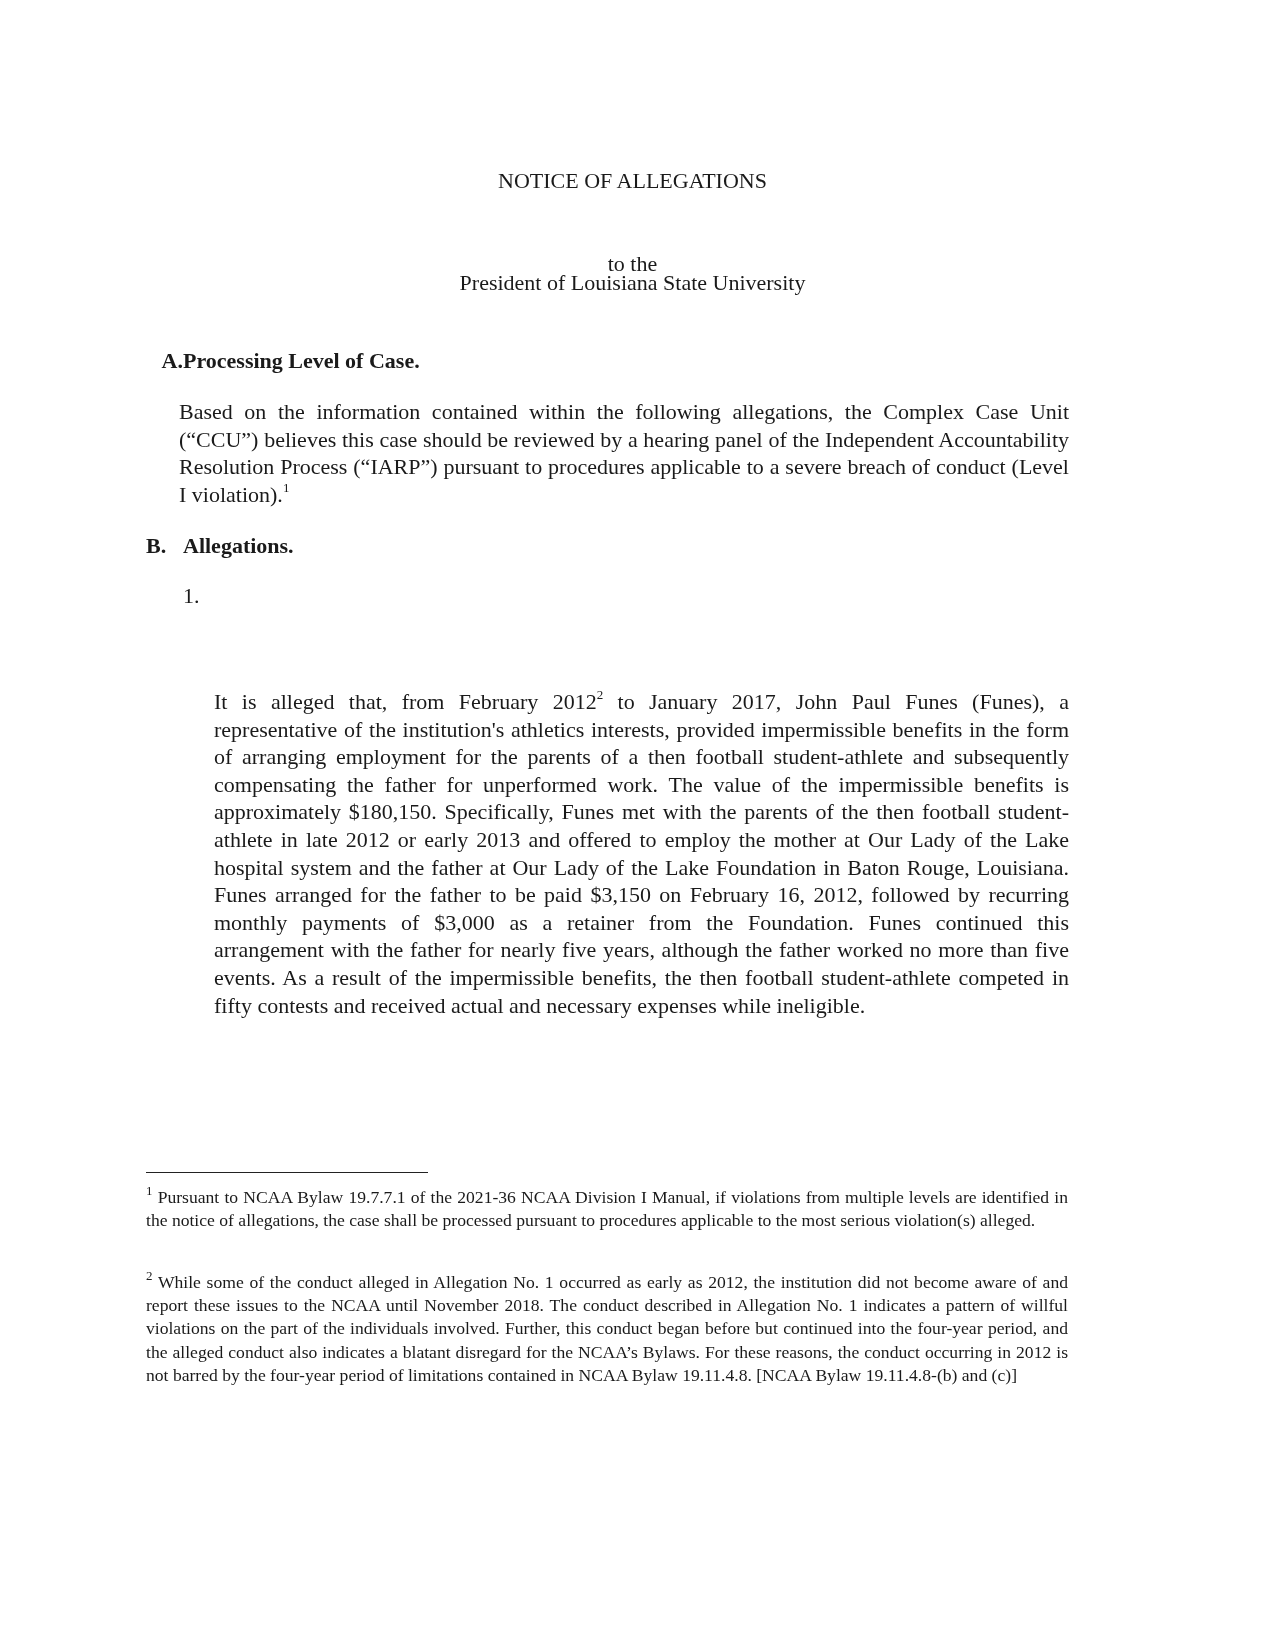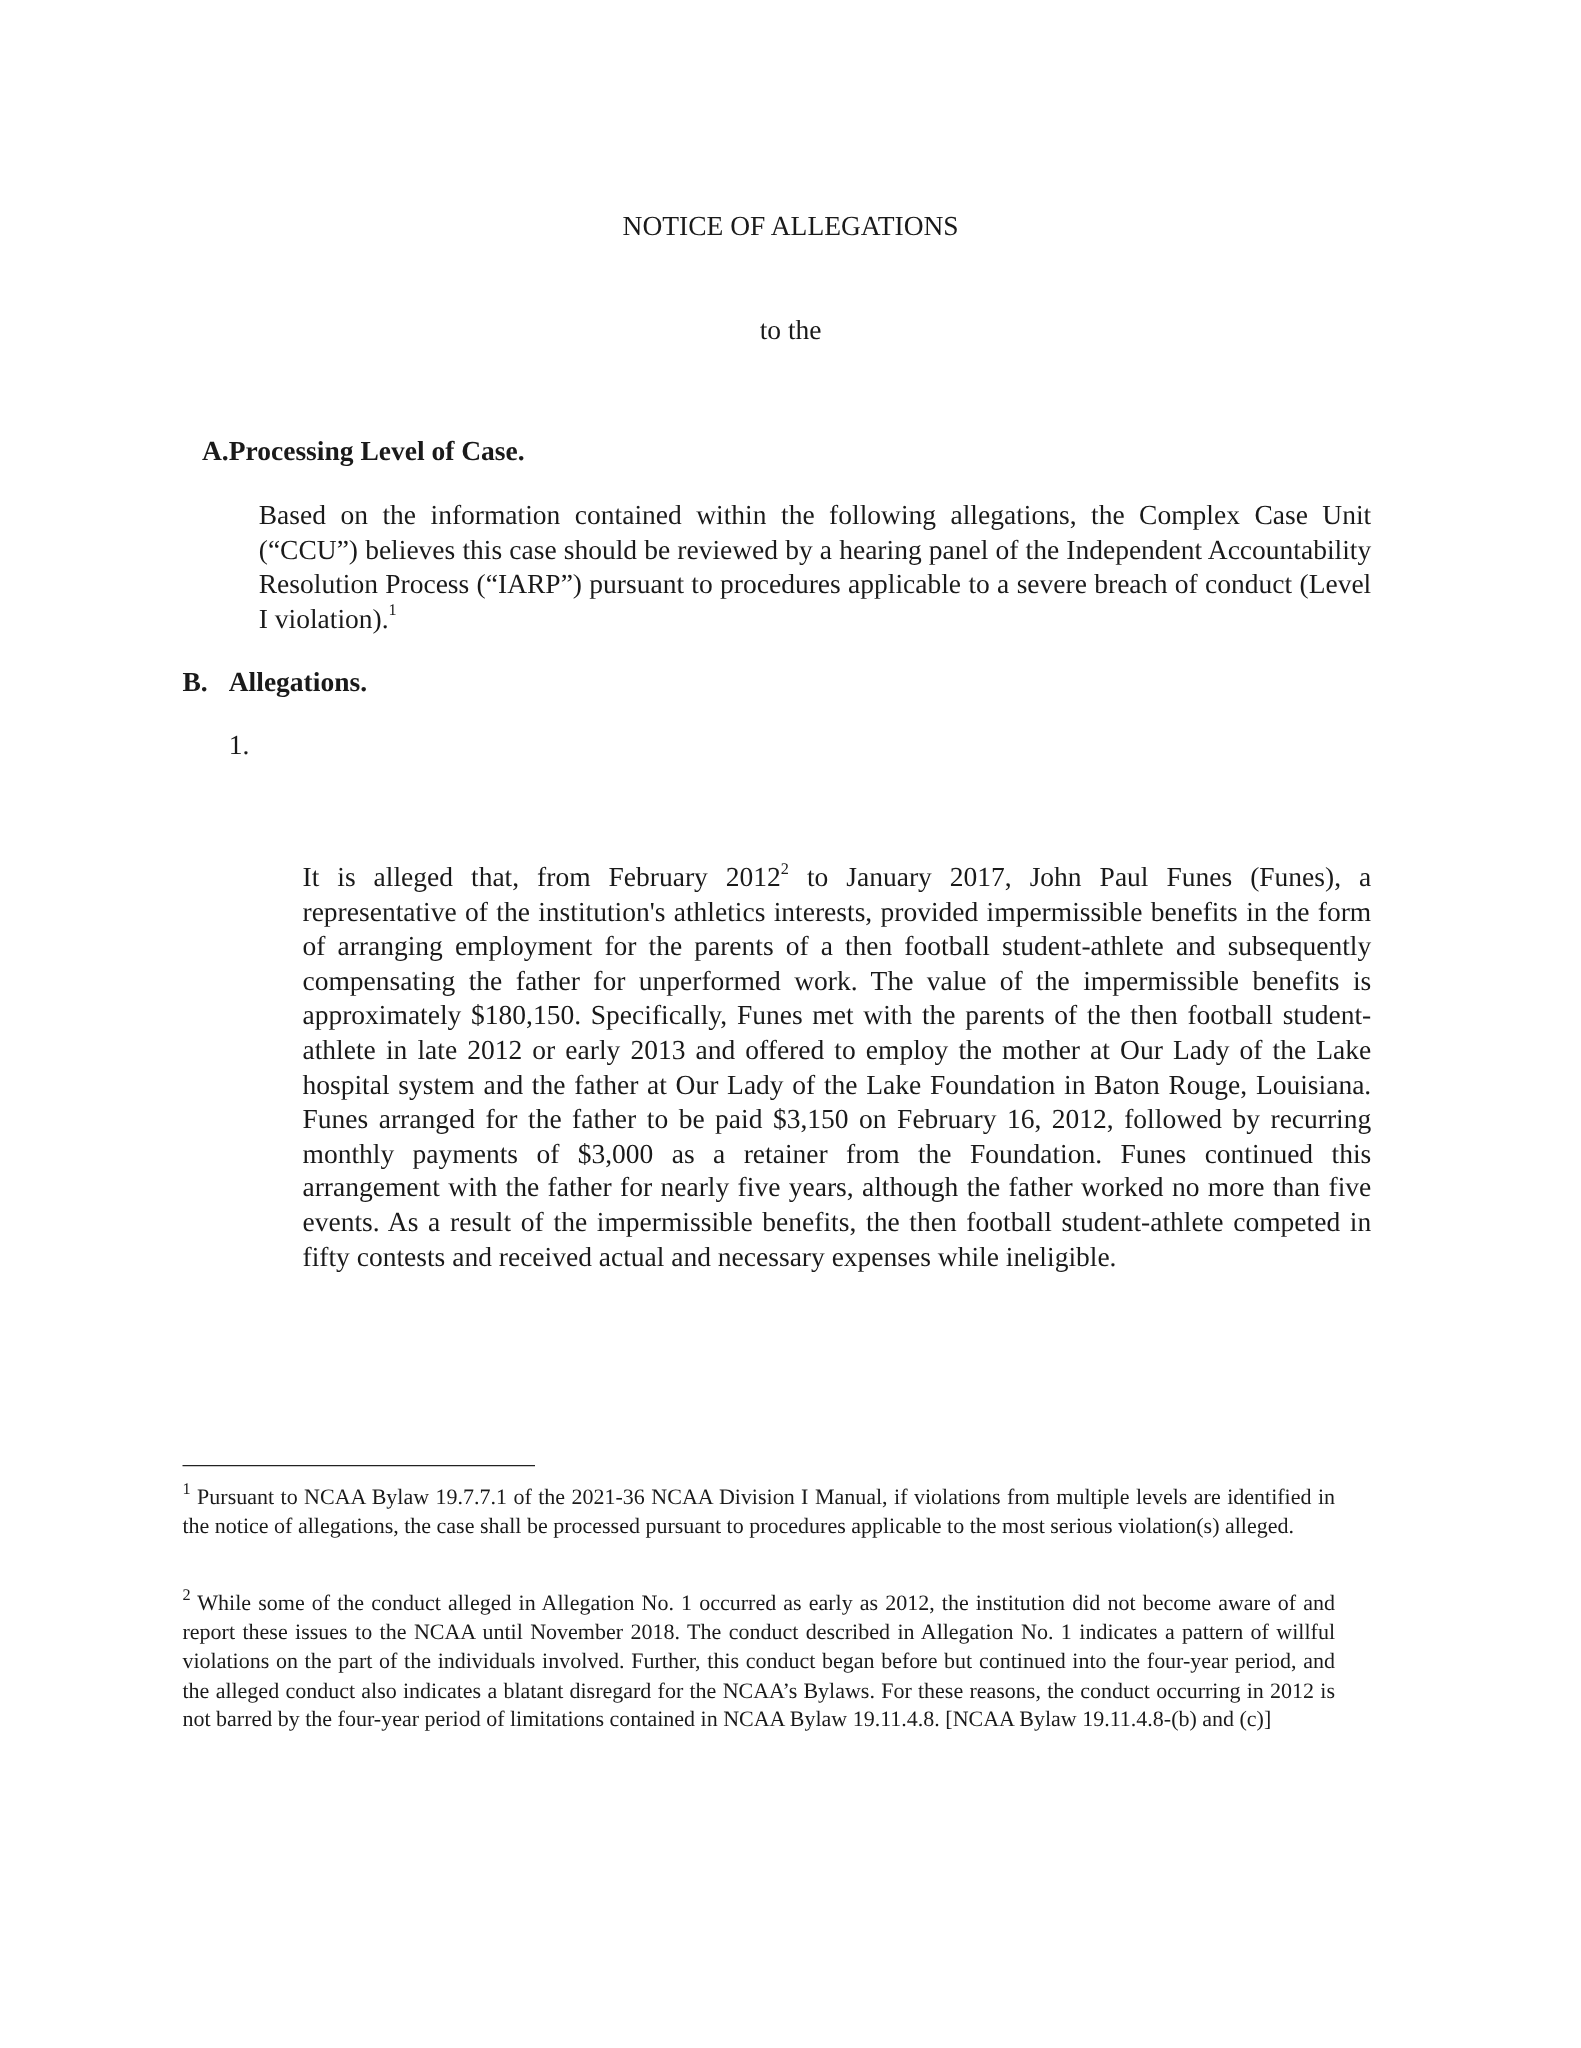--- a/index.html
+++ b/index.html
@@ -39,21 +39,20 @@
     .heading .letter {
       display: inline-block;
       width: 37px;
     }
     .para {
       position: absolute;
       font-size: 22px;
       line-height: 27.6px;
       text-align: justify;
       text-align-last: left;
-      margin-left: 28px;
     }
     .num-item {
       position: absolute;
       left: 183px;
       font-size: 22px;
       line-height: 27.6px;
     }
     sup {
       font-size: 13px;
       line-height: 0;
@@ -81,20 +80,21 @@
       vertical-align: 8px;
     }
   </style>
 </head>
 <body>
 
 <div class="page">
 
   <div class="center-line" style="top:168px;">NOTICE OF ALLEGATIONS</div>
   <div class="center-line" style="top:219px;margin-top:32px;">to the</div>
+  <div class="center-line" style="top:270px;">President of Louisiana State University</div>
 
   <div class="heading" style="top:348px;text-align:right;">
     <span class="letter">A.</span><span>Processing Level of Case.</span>
   </div>
   <div class="para" style="left:179px; top:398px; width:890px;">
     <span>Based on the information contained within the following allegations, the Complex Case Unit (“CCU”) believes this case should be reviewed by a hearing panel of the Independent Accountability Resolution Process (“IARP”) pursuant to procedures applicable to a severe breach of conduct (Level I violation).</span><sup>1</sup>
   </div>
 
   <div class="heading" style="top:533px;">
     <span class="letter">B.</span><span>Allegations.</span>

